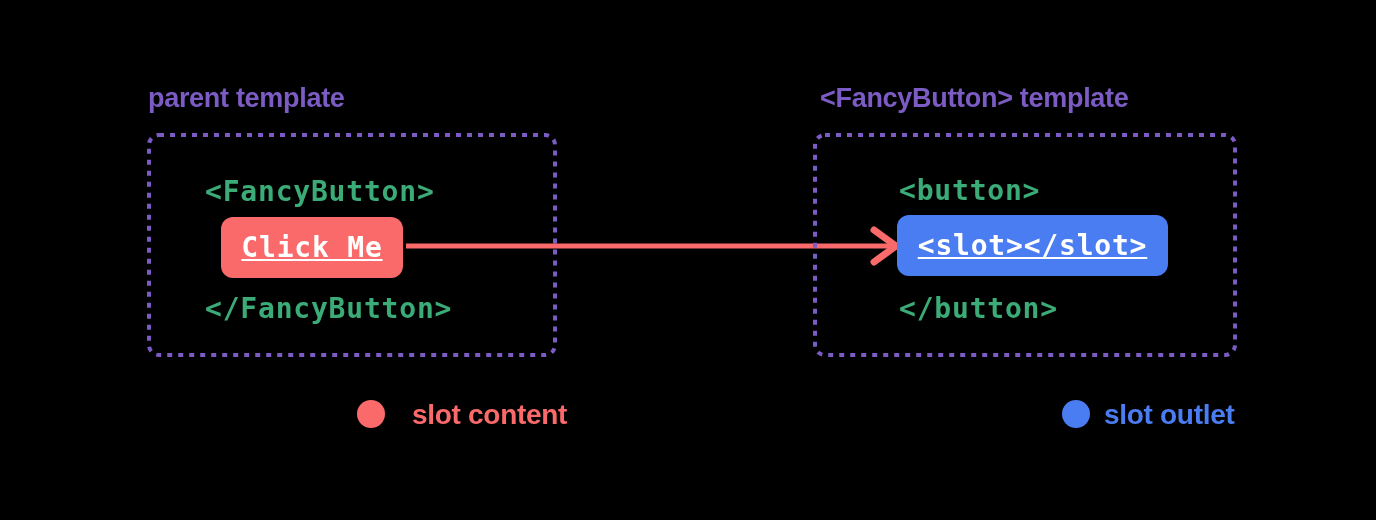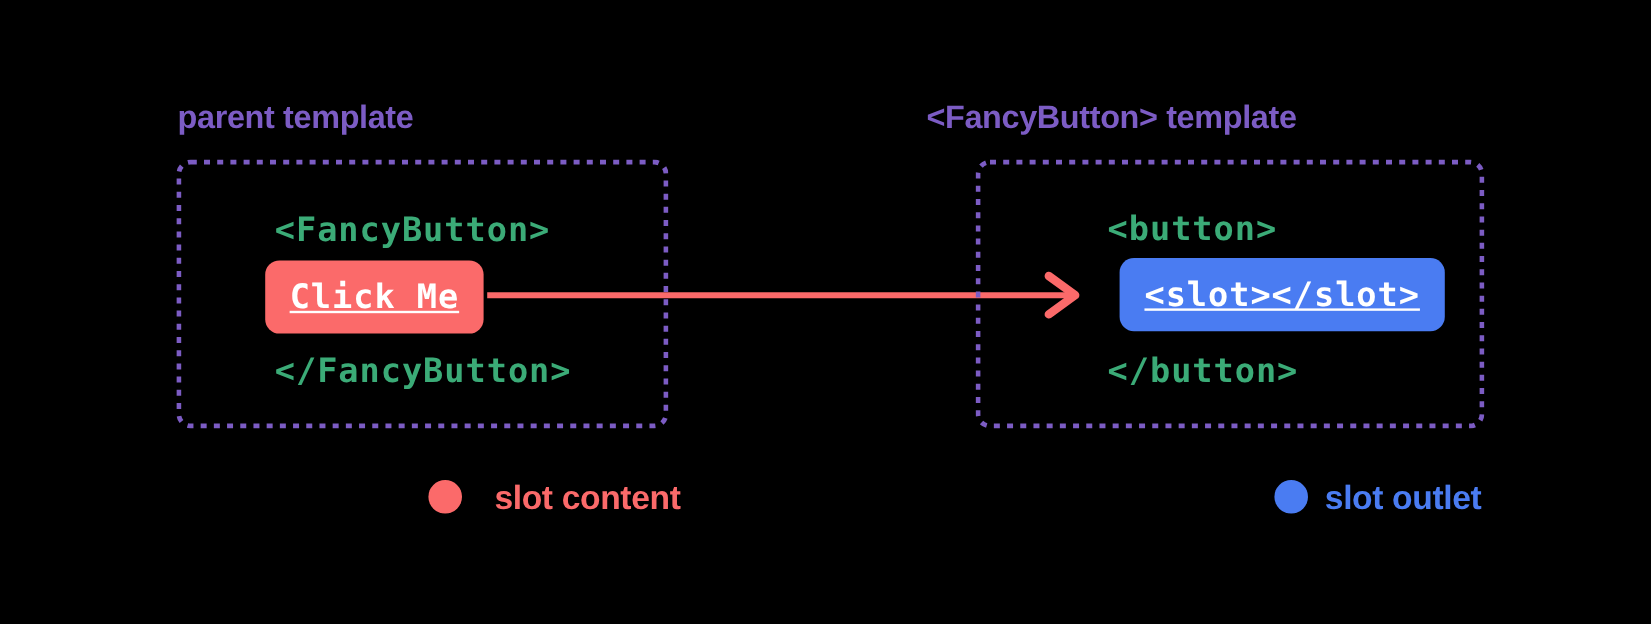--- a/index.html
+++ b/index.html
@@ -34,21 +34,20 @@
   }
   .code {
     position: absolute;
     font-family: "DejaVu Sans Mono", monospace;
     font-weight: 700;
     font-size: 28px;
     line-height: 30px;
     letter-spacing: 0.8px;
     color: var(--green, #3bab77);
     white-space: pre;
-    margin-left: 24px;
   }
   .chip {
     position: absolute;
     display: flex;
     align-items: center;
     justify-content: center;
     border-radius: 12px;
     font-family: "DejaVu Sans Mono", monospace;
     font-weight: 700;
     font-size: 28px;
@@ -107,28 +106,28 @@
     </div>
     <div class="code" style="left:58px; top:161px;">&lt;/FancyButton&gt;</div>
   </div>
 
 
   <svg class="arrow-svg" style="left:404px; top:222px;" width="500" height="48" viewBox="0 0 500 48">
     <line x1="2" y1="24" x2="486" y2="24" stroke="var(--red, #fb6a6a)" stroke-width="5"></line>
     <polyline points="470,8 492,24 470,40" fill="none" stroke="var(--red, #fb6a6a)" stroke-width="7" stroke-linecap="round" stroke-linejoin="round"></polyline>
   </svg>
 
-  <h2 class="panel-title" style="left:772px; top:83px;">&lt;FancyButton&gt; template</h2>
+  <h2 class="panel-title" style="left:820px; top:83px;">&lt;FancyButton&gt; template</h2>
 
   <div class="dashed-box" style="left:813px; top:133px; width:424px; height:224px;">
     <svg class="box-border" width="424" height="224" viewBox="0 0 424 224">
       <rect x="2" y="2" width="420" height="220" rx="10" fill="none" stroke="var(--purple, #7c5cc4)" stroke-width="4" stroke-dasharray="5 6"></rect>
     </svg>
     <div class="code" style="left:86px; top:43px;">&lt;button&gt;</div>
-    <div class="chip blue" style="left:84px; top:82px; width:271px; height:61px;margin-left:36px;">
+    <div class="chip blue" style="left:84px; top:82px; width:271px; height:61px;">
       <span>&lt;slot&gt;&lt;/slot&gt;</span>
     </div>
     <div class="code" style="left:86px; top:161px;">&lt;/button&gt;</div>
   </div>
 
   <div class="legend-dot red" style="left:357px; top:400px;"></div>
   <div class="legend-label red" style="left:412px; top:399px;">slot content</div>
 
   <div class="legend-dot blue" style="left:1062px; top:400px;"></div>
   <div class="legend-label blue" style="left:1104px; top:399px;">slot outlet</div>

